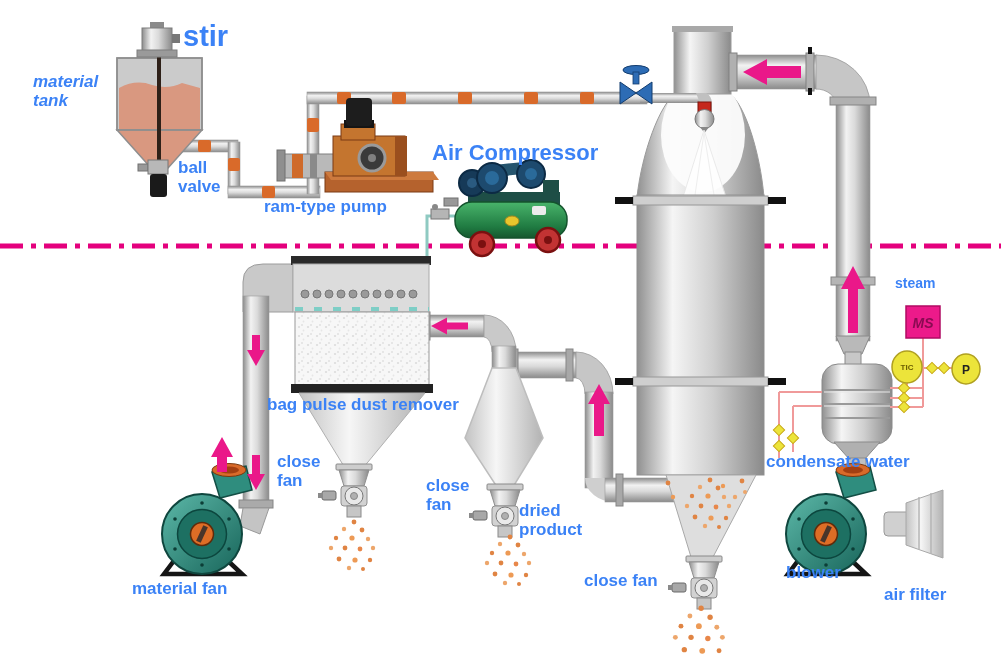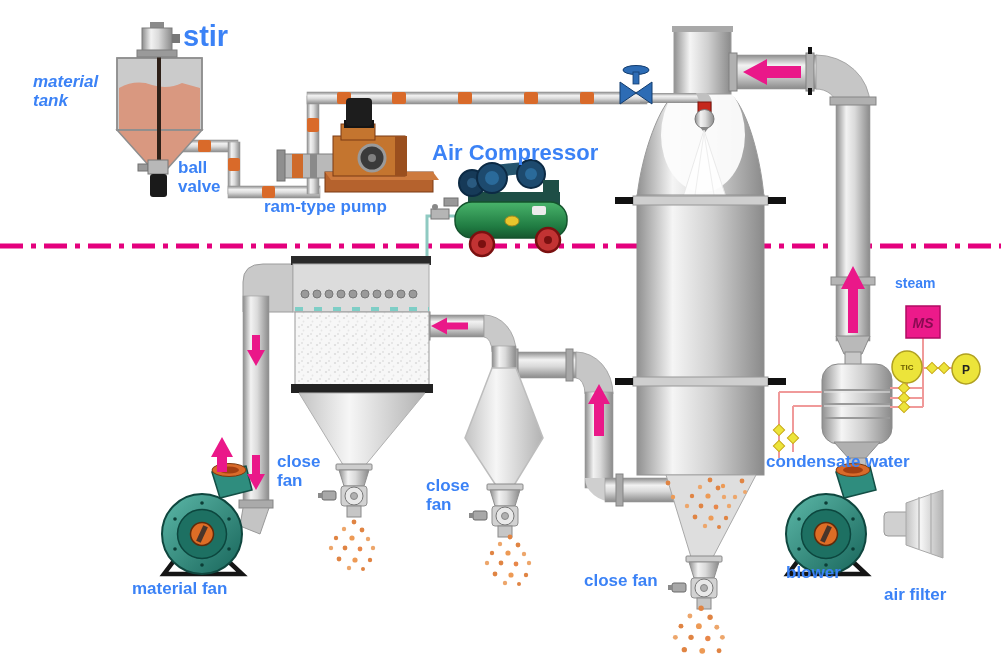--- a/index.html
+++ b/index.html
@@ -383,22 +383,24 @@
     <polygon points="256,490 265,474 260,474 260,455 252,455 252,474 247,474"></polygon>
     <polygon points="222,437 211,457 217,457 217,472 227,472 227,457 233,457"></polygon>
   </g>
 </svg>
 
 <div class="lbl nowrap" id="lbl-stir" style="left:183px;top:20px;">stir</div>
 <div class="lbl" style="left:33px;top:72px;width:90px;font-style:italic;">material tank</div>
 <div class="lbl" style="left:171px;top:158px;width:60px;margin-left:7px;">ball valve</div>
 <div class="lbl nowrap" style="left:264px;top:197px;">ram-type pump</div>
 <div class="lbl nowrap" id="lbl-air-compressor" style="left:432px;top:141px;">Air Compressor</div>
+<div class="lbl nowrap" style="left:267px;top:395px;">bag pulse dust remover</div>
 <div class="lbl" style="left:277px;top:452px;width:56px;">close fan</div>
 <div class="lbl nowrap" style="left:132px;top:579px;">material fan</div>
 <div class="lbl" style="left:426px;top:476px;width:56px;">close fan</div>
+<div class="lbl" style="left:519px;top:501px;width:80px;">dried product</div>
 <div class="lbl nowrap" style="left:584px;top:571px;">close fan</div>
 <div class="lbl nowrap" id="lbl-steam" style="left:895px;top:276px;">steam</div>
 <div class="lbl nowrap" style="left:766px;top:452px;">condensate water</div>
 <div class="lbl nowrap" style="left:786px;top:563px;">blower</div>
 <div class="lbl nowrap" style="left:884px;top:561px;margin-top:24px;">air filter</div>
 
 </div>
 
 </body></html>

